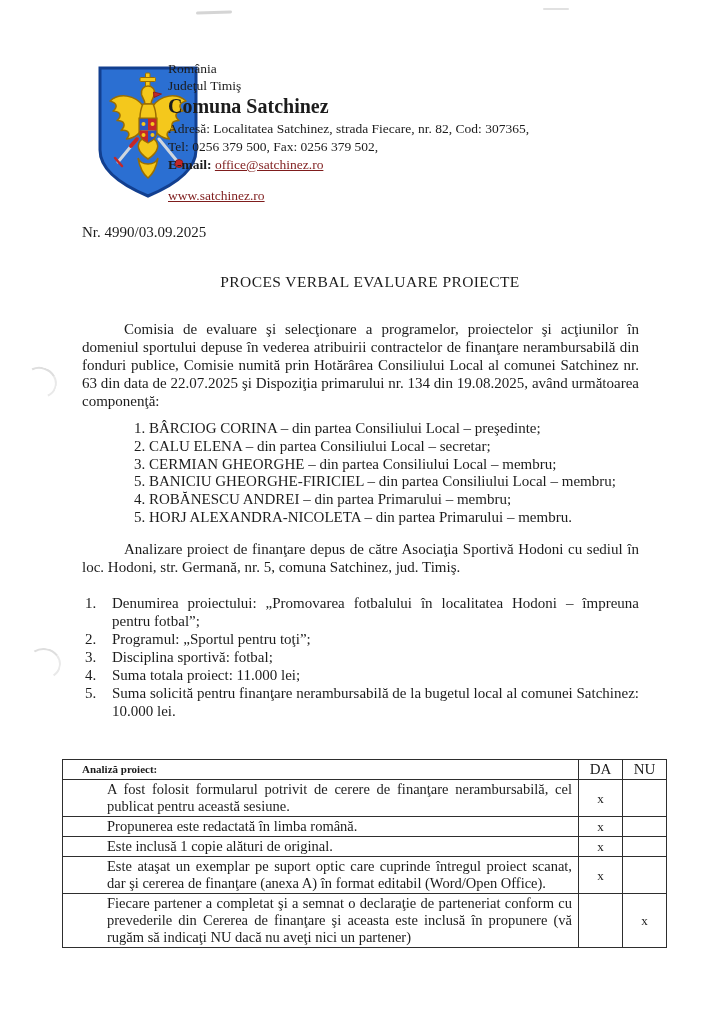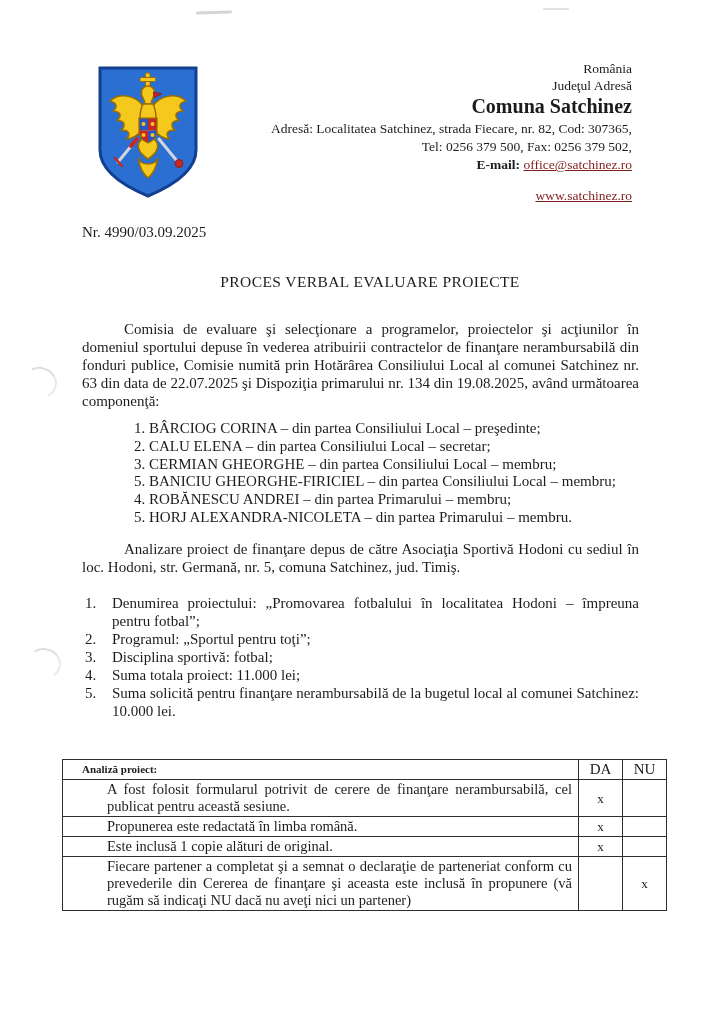--- a/index.html
+++ b/index.html
@@ -8,21 +8,21 @@
     font-family:"Liberation Serif", serif;color:#1c1c1c;overflow:hidden;
   }
   
   .dash1{position:absolute;left:196px;top:11px;width:36px;height:3px;background:#c7c7c7;border-radius:2px;transform:rotate(-2deg);opacity:.75;}
   .dash2{position:absolute;left:543px;top:8px;width:26px;height:2px;background:#dadada;border-radius:2px;opacity:.8;}
   .arc{position:absolute;width:30px;height:27px;border:2px solid transparent;border-radius:50%;}
   .arc1{left:23px;top:367px;border-top-color:#dedede;border-right-color:#e9e9e9;transform:rotate(18deg);}
   .arc2{left:27px;top:648px;border-top-color:#dedede;border-right-color:#e9e9e9;transform:rotate(10deg);}
   
   .coat{position:absolute;left:95px;top:62px;width:106px;height:140px;}
-  .hdr{position:absolute;left:168px;top:60px;width:464px;text-align:right;}
+  .hdr{position:absolute;left:168px;top:60px;width:464px;text-align:left;}
   .hdr-small{font-size:13.5px;line-height:17px;}
   .commune{font-size:20px;font-weight:bold;line-height:23px;margin:1px 0 2px 0;}
   .hdr-line{font-size:13.5px;line-height:18px;}
   .email-label{font-weight:bold;}
   .link{color:#7f1d1d;text-decoration:underline;cursor:pointer;}
   .website{margin-top:13px;}
   
   .docnum{position:absolute;left:82px;top:224px;font-size:15px;}
   .title{position:absolute;left:82px;top:273px;width:576px;text-align:center;font-size:15.5px;letter-spacing:.4px;}
   .para{position:absolute;font-size:15px;line-height:18px;text-align:justify;text-indent:42px;width:557px;left:82px;}
@@ -85,21 +85,21 @@
         <circle cx="115" cy="120" r="4" fill="#f4c81c"></circle>
         <circle cx="97" cy="142" r="4" fill="#f4c81c"></circle>
         <circle cx="115" cy="142" r="4" fill="#f4c81c"></circle>
       </g>
       <path d="M88 108 h36 v28 q0 14 -18 22 q-18 -8 -18 -22 z" fill="none" stroke="#9a6d00" stroke-width="2.5"></path>
     </svg>
   </div>
 
   <div class="hdr">
     <div class="hdr-small">România</div>
-    <div class="hdr-small">Judeţul Adresă</div>
+    <div class="hdr-small">Judeţul Timiş</div>
     <div class="commune">Comuna Satchinez</div>
     <div class="hdr-line">Adresă: Localitatea Satchinez, strada Fiecare, nr. 82, Cod: 307365,</div>
     <div class="hdr-line">Tel: 0256 379 500, Fax: 0256 379 502,</div>
     <div class="hdr-line">
       <span class="email-label">E-mail:</span>
       <a class="link">office@satchinez.ro</a>
     </div>
     <div class="hdr-line website">
       <a class="link">www.satchinez.ro</a>
     </div>
@@ -170,20 +170,25 @@
         <td class="crit">Propunerea este redactată în limba română.</td>
         <td class="mark">x</td>
         <td class="mark"></td>
       </tr>
       <tr>
         <td class="crit">Este inclusă 1 copie alături de original.</td>
         <td class="mark">x</td>
         <td class="mark"></td>
       </tr>
       <tr>
+        <td class="crit">Este ataşat un exemplar pe suport optic care cuprinde întregul proiect scanat, dar şi cererea de finanţare (anexa A) în format editabil (Word/Open Office).</td>
+        <td class="mark">x</td>
+        <td class="mark"></td>
+      </tr>
+      <tr>
         <td class="crit">Fiecare partener a completat şi a semnat o declaraţie de parteneriat conform cu prevederile din Cererea de finanţare şi aceasta este inclusă în propunere (vă rugăm să indicaţi NU dacă nu aveţi nici un partener)</td>
         <td class="mark"></td>
         <td class="mark">x</td>
       </tr>
     </tbody>
   </table>
 
 </div>
 
 </body></html>

